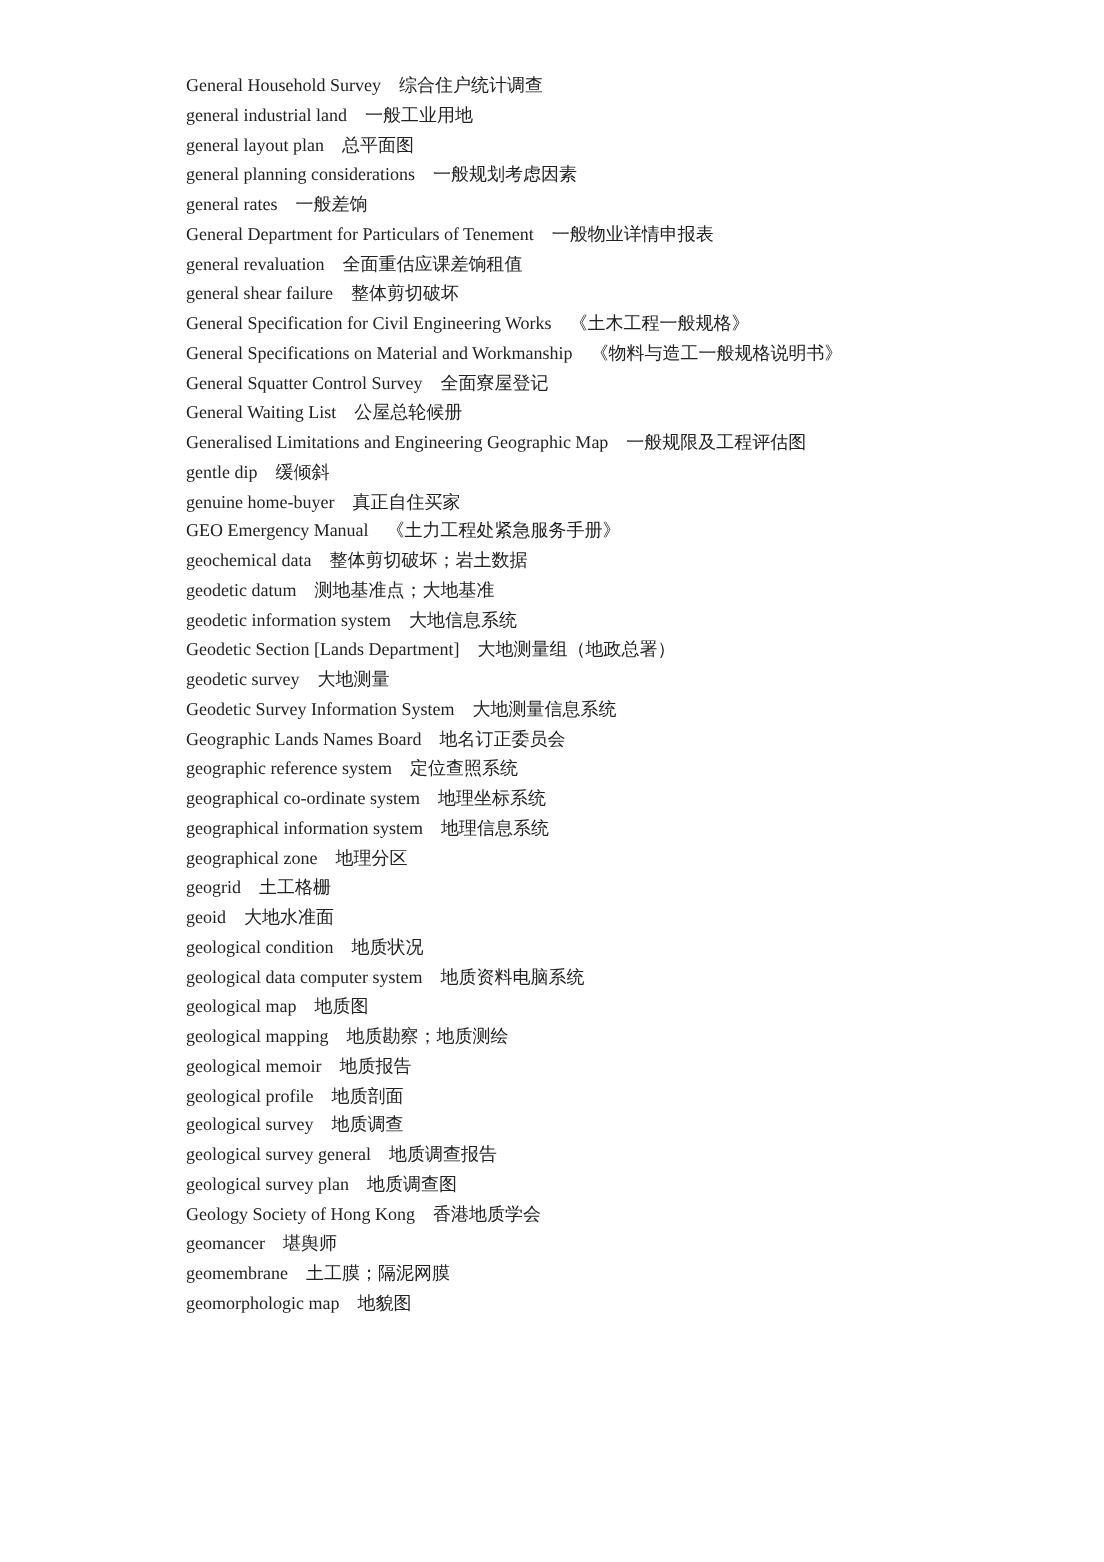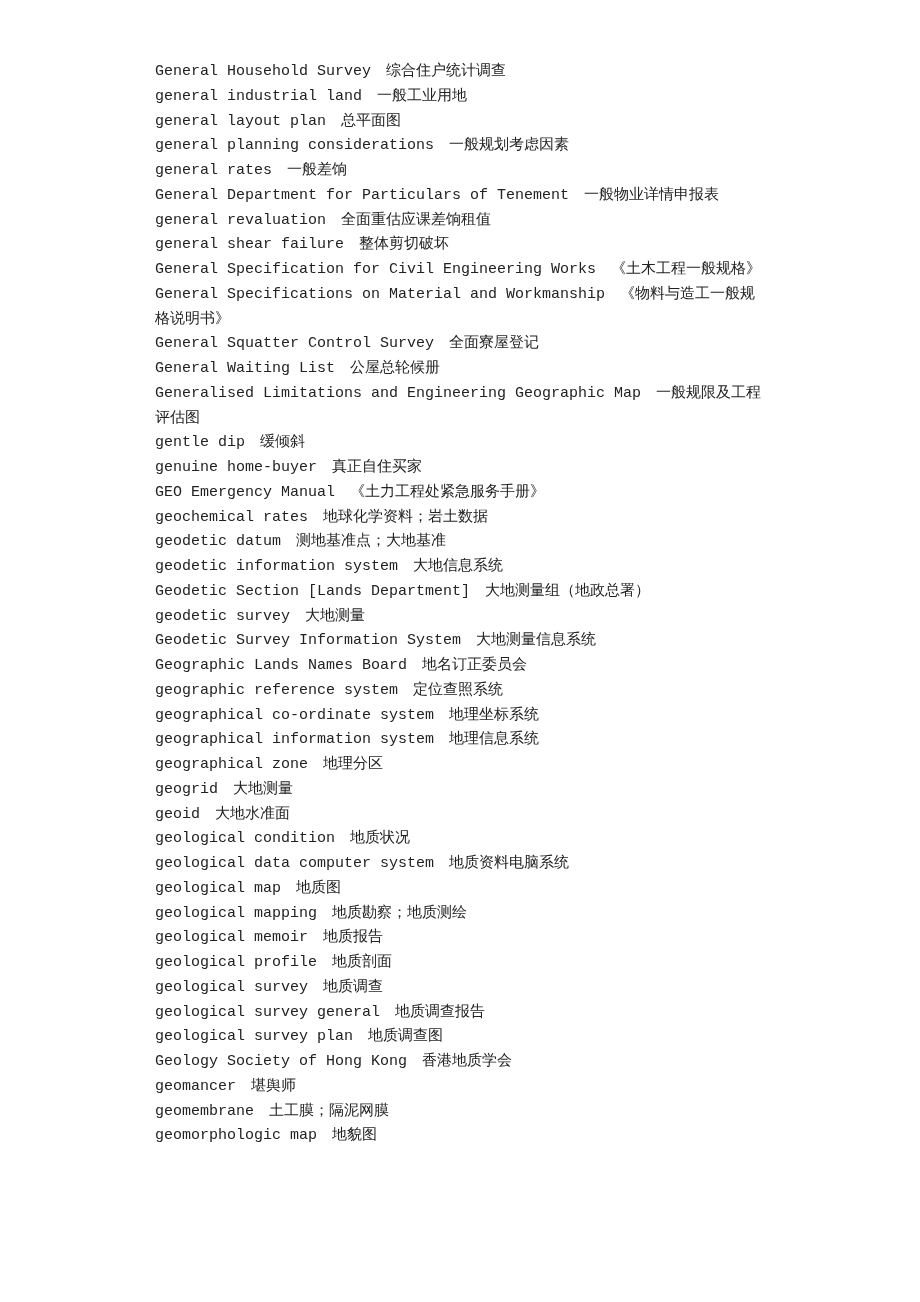--- a/index.html
+++ b/index.html
@@ -13,21 +13,20 @@
       font-size: 15px;
       color: #222222;
       width: 920px;
       min-height: 1302px;
       padding: 60px 155px 60px 155px;
       line-height: 1.65;
     }
     .entry {
       display: block;
       margin-bottom: 0px;
-      font-family: Liberation Mono, monospace;
     }
   </style>
 </head>
 <body>
 
 <div id="content-area">
     <span class="entry">General Household Survey　综合住户统计调查</span>
     <span class="entry">general industrial land　一般工业用地</span>
     <span class="entry">general layout plan　总平面图</span>
     <span class="entry">general planning considerations　一般规划考虑因素</span>
@@ -36,32 +35,32 @@
     <span class="entry">general revaluation　全面重估应课差饷租值</span>
     <span class="entry">general shear failure　整体剪切破坏</span>
     <span class="entry">General Specification for Civil Engineering Works　《土木工程一般规格》</span>
     <span class="entry">General Specifications on Material and Workmanship　《物料与造工一般规格说明书》</span>
     <span class="entry">General Squatter Control Survey　全面寮屋登记</span>
     <span class="entry">General Waiting List　公屋总轮候册</span>
     <span class="entry">Generalised Limitations and Engineering Geographic Map　一般规限及工程评估图</span>
     <span class="entry">gentle dip　缓倾斜</span>
     <span class="entry">genuine home-buyer　真正自住买家</span>
     <span class="entry">GEO Emergency Manual　《土力工程处紧急服务手册》</span>
-    <span class="entry">geochemical rates　地球化学资料；岩土数据</span>
+    <span class="entry">geochemical data　整体剪切破坏；岩土数据</span>
     <span class="entry">geodetic datum　测地基准点；大地基准</span>
     <span class="entry">geodetic information system　大地信息系统</span>
     <span class="entry">Geodetic Section [Lands Department]　大地测量组（地政总署）</span>
     <span class="entry">geodetic survey　大地测量</span>
     <span class="entry">Geodetic Survey Information System　大地测量信息系统</span>
     <span class="entry">Geographic Lands Names Board　地名订正委员会</span>
     <span class="entry">geographic reference system　定位查照系统</span>
     <span class="entry">geographical co-ordinate system　地理坐标系统</span>
     <span class="entry">geographical information system　地理信息系统</span>
     <span class="entry">geographical zone　地理分区</span>
-    <span class="entry">geogrid　大地测量</span>
+    <span class="entry">geogrid　土工格栅</span>
     <span class="entry">geoid　大地水准面</span>
     <span class="entry">geological condition　地质状况</span>
     <span class="entry">geological data computer system　地质资料电脑系统</span>
     <span class="entry">geological map　地质图</span>
     <span class="entry">geological mapping　地质勘察；地质测绘</span>
     <span class="entry">geological memoir　地质报告</span>
     <span class="entry">geological profile　地质剖面</span>
     <span class="entry">geological survey　地质调查</span>
     <span class="entry">geological survey general　地质调查报告</span>
     <span class="entry">geological survey plan　地质调查图</span>

